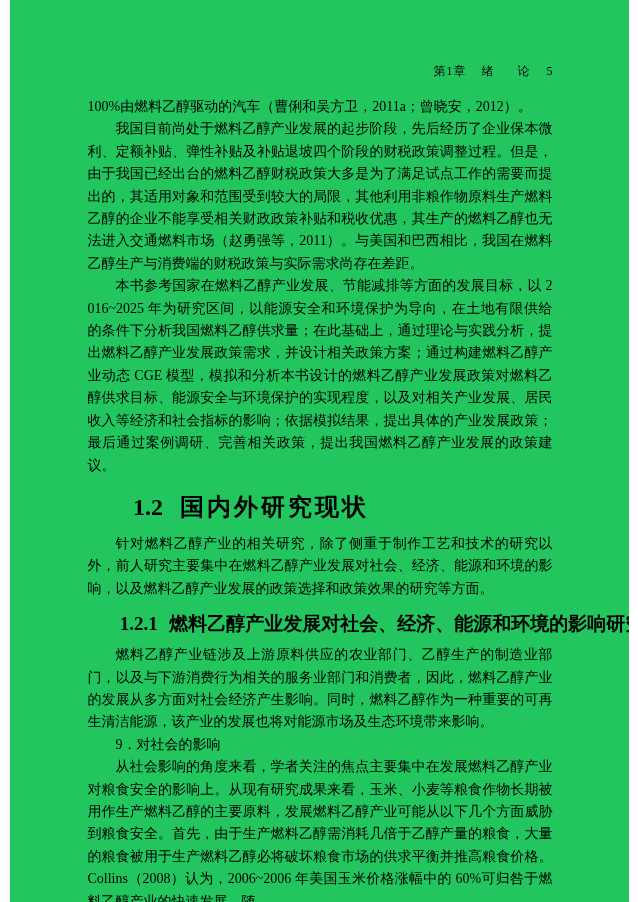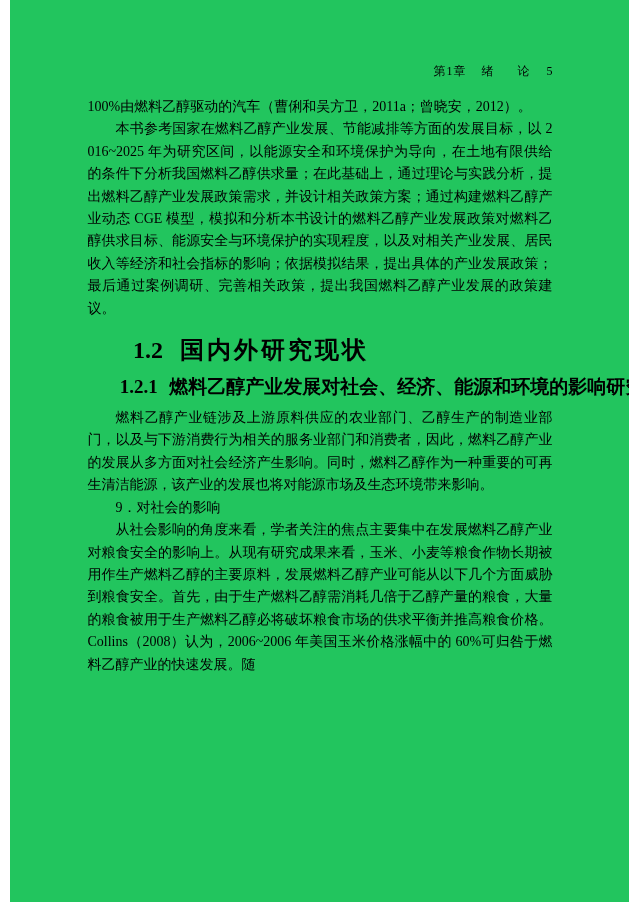--- a/index.html
+++ b/index.html
@@ -74,27 +74,29 @@
   <div class="running-head">
     <span class="rh-chapter">第1章</span>
     <span class="rh-title">绪　论</span>
     <span class="rh-pageno">5</span>
   </div>
 
   <div class="bodytext">
 
     <p class="no-indent">100%由燃料乙醇驱动的汽车（曹俐和吴方卫，2011a；曾晓安，2012）。</p>
 
+    <p>我国目前尚处于燃料乙醇产业发展的起步阶段，先后经历了企业保本微利、定额补贴、弹性补贴及补贴退坡四个阶段的财税政策调整过程。但是，由于我国已经出台的燃料乙醇财税政策大多是为了满足试点工作的需要而提出的，其适用对象和范围受到较大的局限，其他利用非粮作物原料生产燃料乙醇的企业不能享受相关财政政策补贴和税收优惠，其生产的燃料乙醇也无法进入交通燃料市场（赵勇强等，2011）。与美国和巴西相比，我国在燃料乙醇生产与消费端的财税政策与实际需求尚存在差距。</p>
 
     <p>本书参考国家在燃料乙醇产业发展、节能减排等方面的发展目标，以 2016~2025 年为研究区间，以能源安全和环境保护为导向，在土地有限供给的条件下分析我国燃料乙醇供求量；在此基础上，通过理论与实践分析，提出燃料乙醇产业发展政策需求，并设计相关政策方案；通过构建燃料乙醇产业动态 CGE 模型，模拟和分析本书设计的燃料乙醇产业发展政策对燃料乙醇供求目标、能源安全与环境保护的实现程度，以及对相关产业发展、居民收入等经济和社会指标的影响；依据模拟结果，提出具体的产业发展政策；最后通过案例调研、完善相关政策，提出我国燃料乙醇产业发展的政策建议。</p>
 
     <h2 class="section">
       <span class="sec-num">1.2</span><span class="sec-title">国内外研究现状</span>
     </h2>
 
+    <p>针对燃料乙醇产业的相关研究，除了侧重于制作工艺和技术的研究以外，前人研究主要集中在燃料乙醇产业发展对社会、经济、能源和环境的影响，以及燃料乙醇产业发展的政策选择和政策效果的研究等方面。</p>
 
     <h3 class="subsection">
       <span class="sec-num">1.2.1</span><span class="sec-title">燃料乙醇产业发展对社会、经济、能源和环境的影响研究</span>
     </h3>
 
     <p>燃料乙醇产业链涉及上游原料供应的农业部门、乙醇生产的制造业部门，以及与下游消费行为相关的服务业部门和消费者，因此，燃料乙醇产业的发展从多方面对社会经济产生影响。同时，燃料乙醇作为一种重要的可再生清洁能源，该产业的发展也将对能源市场及生态环境带来影响。</p>
 
     <p class="list-head">9．对社会的影响</p>
 
     <p>从社会影响的角度来看，学者关注的焦点主要集中在发展燃料乙醇产业对粮食安全的影响上。从现有研究成果来看，玉米、小麦等粮食作物长期被用作生产燃料乙醇的主要原料，发展燃料乙醇产业可能从以下几个方面威胁到粮食安全。首先，由于生产燃料乙醇需消耗几倍于乙醇产量的粮食，大量的粮食被用于生产燃料乙醇必将破坏粮食市场的供求平衡并推高粮食价格。Collins（2008）认为，2006~2006 年美国玉米价格涨幅中的 60%可归咎于燃料乙醇产业的快速发展。随</p>

